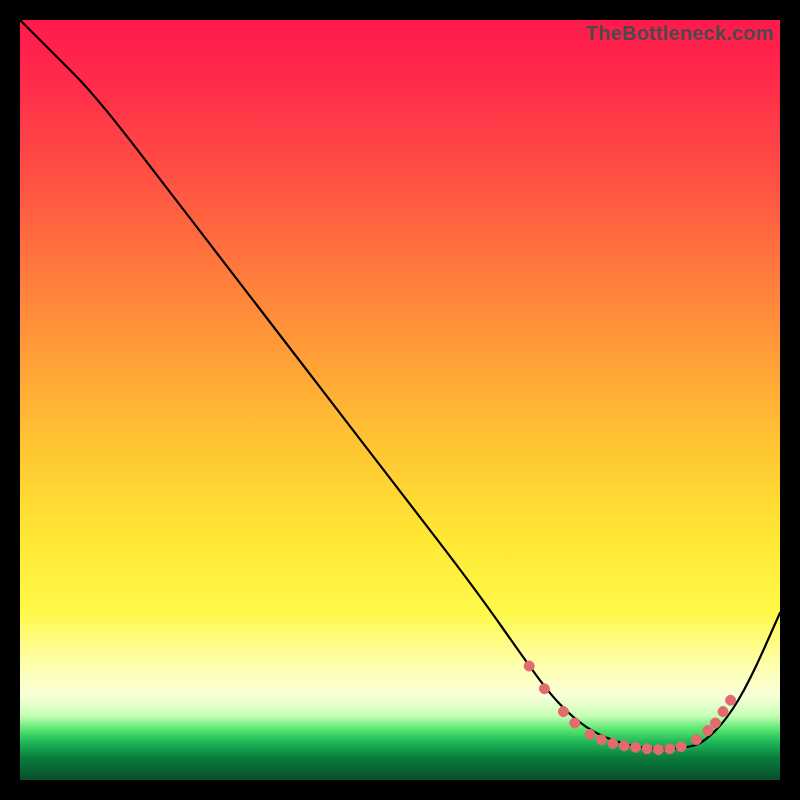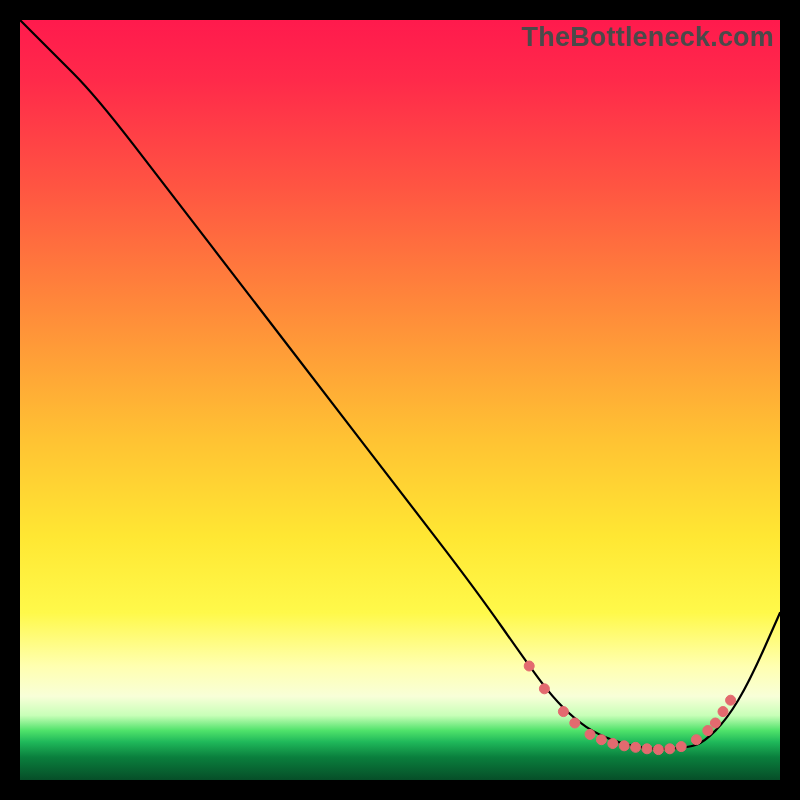--- a/index.html
+++ b/index.html
@@ -42,21 +42,21 @@
       #1fb85a 95%,
       #0a7f3d 97%,
       #064e28 100%
     );
   }
   .watermark {
     position: absolute;
     top: 2px;
     right: 6px;
     color: #4a4a4a;
-    font-size: 27px;
+    font-size: 20px;
     font-weight: 600;
     letter-spacing: 0.2px;
     user-select: none;
   }
   svg.plot {
     position: absolute;
     left: 0;
     top: 0;
     width: 760px;
     height: 760px;

